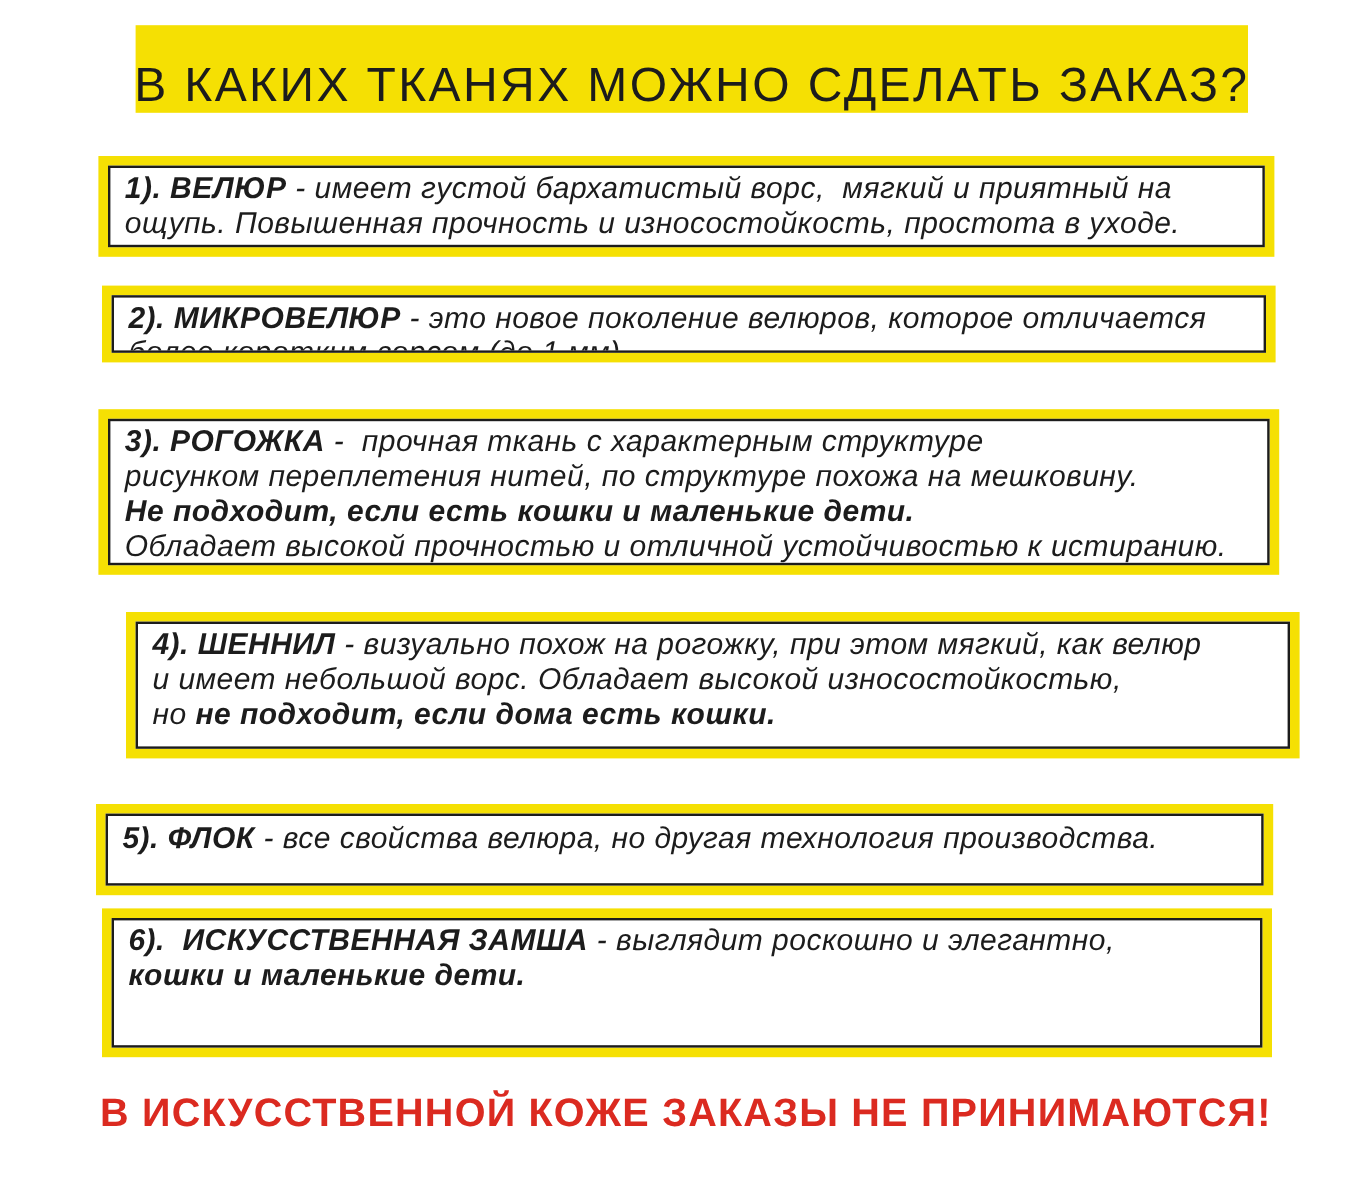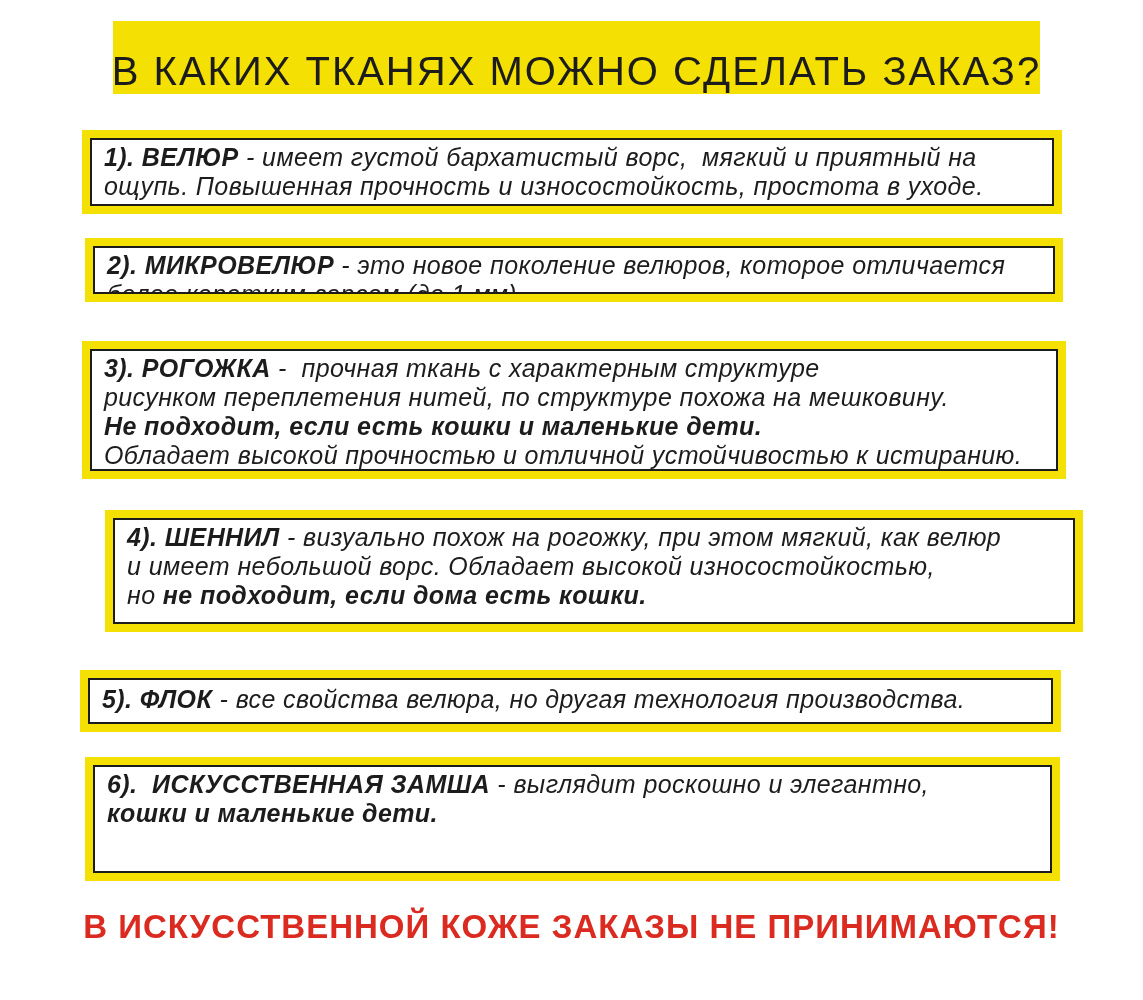--- a/index.html
+++ b/index.html
@@ -61,21 +61,21 @@
     letter-spacing: 0.4px;
     white-space: pre;
     color: var(--ink);
   }
   .seg.bold { font-weight: 700; }
 
   .box-0 { left: 82px;  top: 130px; width: 980px; height: 84px; }
   .box-1 { left: 85px;  top: 238px; width: 978px; height: 64px; }
   .box-2 { left: 82px;  top: 341px; width: 984px; height: 138px; }
   .box-3 { left: 85px;  top: 510px; width: 978px; height: 122px; margin-left: 20px; }
-  .box-4 { left: 80px;  top: 670px; width: 981px; height: 62px;  }
+  .box-4 { left: 80px;  top: 670px; width: 981px; height: 76px;  }
   .box-4 .fabric-inner { padding-top: 5px; }
   .box-5 { left: 85px;  top: 757px; width: 975px; height: 124px; }
 
   
   .footer-warning {
     position: absolute;
     left: 0; top: 908px;
     width: 100%;
     text-align: center;
     font-size: 33px;

